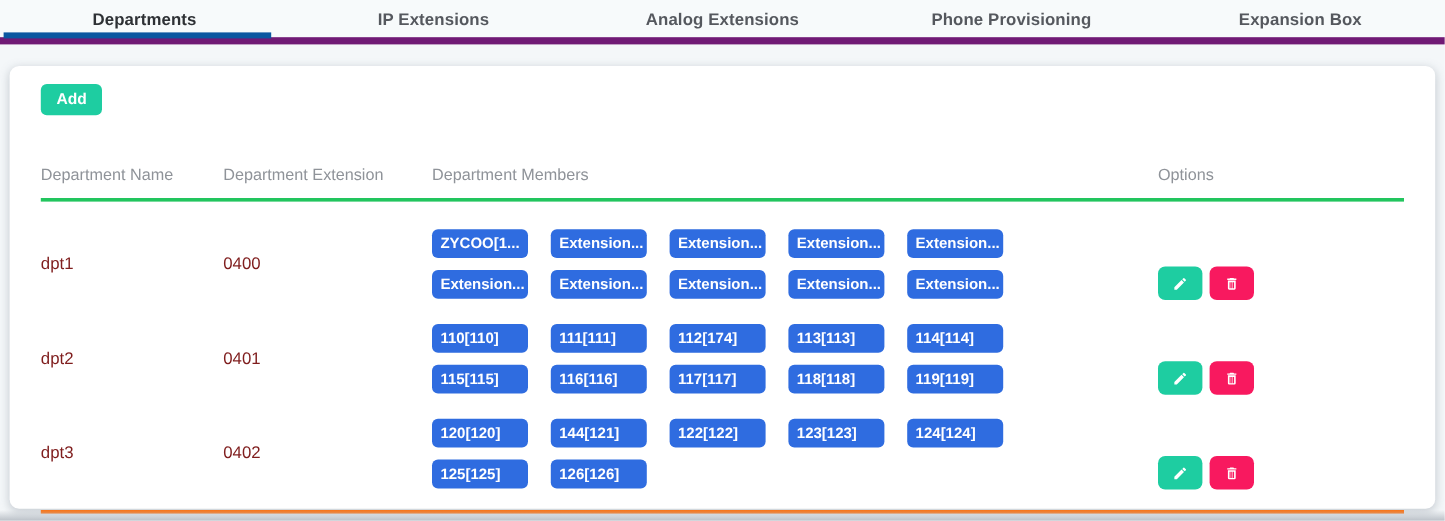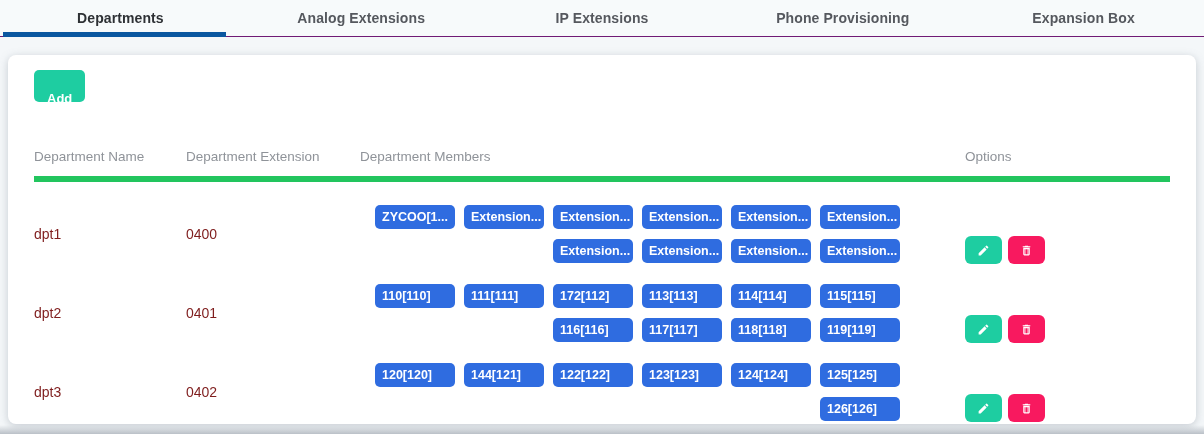--- a/index.html
+++ b/index.html
@@ -8,21 +8,21 @@
     position:relative;
     font-family:"Liberation Sans","DejaVu Sans",sans-serif;
     background:#f4f7f9;
     overflow:hidden;
   }
 
   
   .tabbar {
     position:absolute; top:0; left:0; right:0; height:37px;
     display:flex; background:#f7fafb;
-    border-bottom:1px solid #701a75;
+    border-bottom:6px solid #701a75;
     text-align:right;
   }
   .tab {
     flex:1; position:relative;
     display:flex; align-items:center; justify-content:center;
     font-size:14px; font-weight:600; color:#55585e;
     cursor:pointer; letter-spacing:.1px;
   }
   .tab.active { color:#2e3135; }
   .tab.active::after {
@@ -31,41 +31,41 @@
   }
 
   
   .card {
     position:absolute; top:55px; left:8px; right:8px; bottom:10px;
     background:#ffffff; border-radius:8px;
     box-shadow:0 2px 8px rgba(110,120,135,.35);
     padding:15px 26px 0;
   }
   .add-btn {
-    display:inline-block; height:26px; line-height:26px; padding:16px 13px;
+    display:inline-block; height:26px; line-height:26px; padding:0 13px;
     background:#1ecda1; color:#fff; font-size:13px; font-weight:600;
     border:none; border-radius:5px; cursor:pointer;
     font-family:inherit;
   }
 
   .thead {
     display:flex; margin-top:9px; padding-bottom:12px;
-    border-bottom:6px solid #22c55e;
+    border-bottom:3px solid #22c55e;
     color:#8f9399; font-size:13.5px; align-items:flex-end;
   }
   .c1 { width:152px; }
   .c2 { width:174px; }
   .c3 { width:605px; }
   .c4 { flex:1;margin-top:33px; }
 
   .rows { padding:10px 0; }
   .trow { display:flex; align-items:center; padding:11px 0 7px; }
   .cell-text { font-size:14px; color:#7f1d1d; }
 
-  .badges { display:flex; flex-wrap:wrap; gap:10px 9px; width:540px;justify-content:flex-end; }
+  .badges { display:flex; flex-wrap:wrap; gap:10px 19px; width:540px; }
   .badge {
     width:80px; height:24px; line-height:24px; padding:0 7px;
     background:#2f6ce0; color:#fff; font-size:12.5px; font-weight:700;
     border-radius:5px; white-space:nowrap; overflow:hidden;
   }
 
   .options { display:flex; gap:6px; }
   .icon-btn {
     width:37px; height:28px; border:none; border-radius:6px;
     display:flex; align-items:center; justify-content:center; cursor:pointer;
@@ -84,22 +84,22 @@
     position:absolute; left:0; right:0; bottom:0; height:9px;
     background:linear-gradient(to bottom, rgba(236,239,242,0), #bac0c7);
     pointer-events:none;
   }
 </style>
 </head>
 <body>
 
 <nav class="tabbar">
     <div class="tab active">Departments</div>
+    <div class="tab">IP Extensions</div>
     <div class="tab">Analog Extensions</div>
-    <div class="tab">IP Extensions</div>
     <div class="tab">Phone Provisioning</div>
     <div class="tab">Expansion Box</div>
   </nav>
 
 <section class="card">
   <button class="add-btn">Add</button>
   <div class="thead">
       <div class="c1">Department Name</div>
       <div class="c2">Department Extension</div>
       <div class="c3">Department Members</div>
@@ -138,21 +138,21 @@
           </div>
         </div>
       </div>
       <div class="trow">
         <div class="c1"><span class="cell-text">dpt2</span></div>
         <div class="c2"><span class="cell-text">0401</span></div>
         <div class="c3">
           <div class="badges">
             <span class="badge">110[110]</span>
             <span class="badge">111[111]</span>
-            <span class="badge">172[112]</span>
+            <span class="badge">112[174]</span>
             <span class="badge">113[113]</span>
             <span class="badge">114[114]</span>
             <span class="badge">115[115]</span>
             <span class="badge">116[116]</span>
             <span class="badge">117[117]</span>
             <span class="badge">118[118]</span>
             <span class="badge">119[119]</span>
           </div>
         </div>
         <div class="c4">

